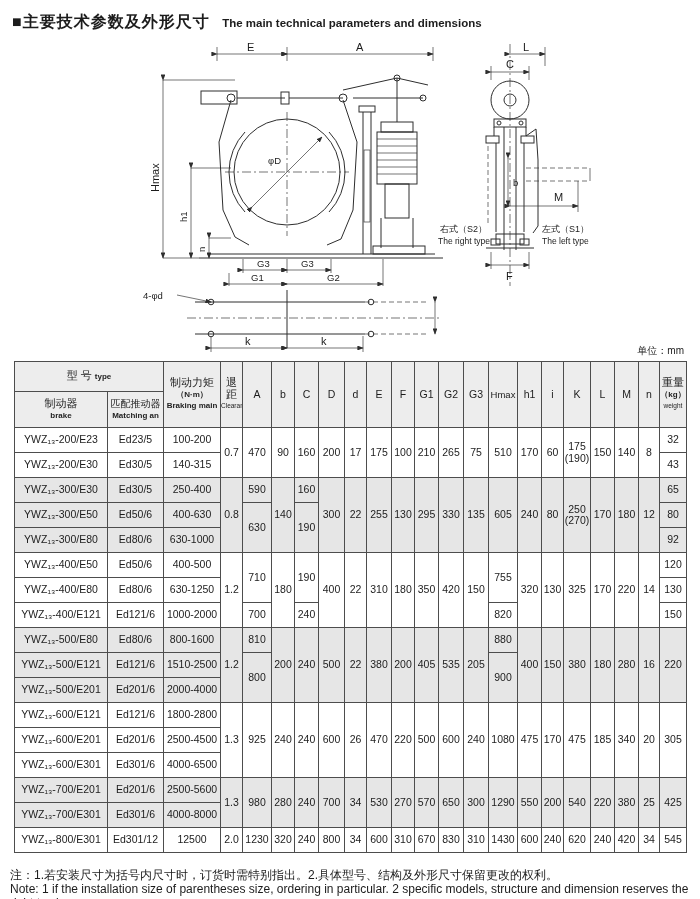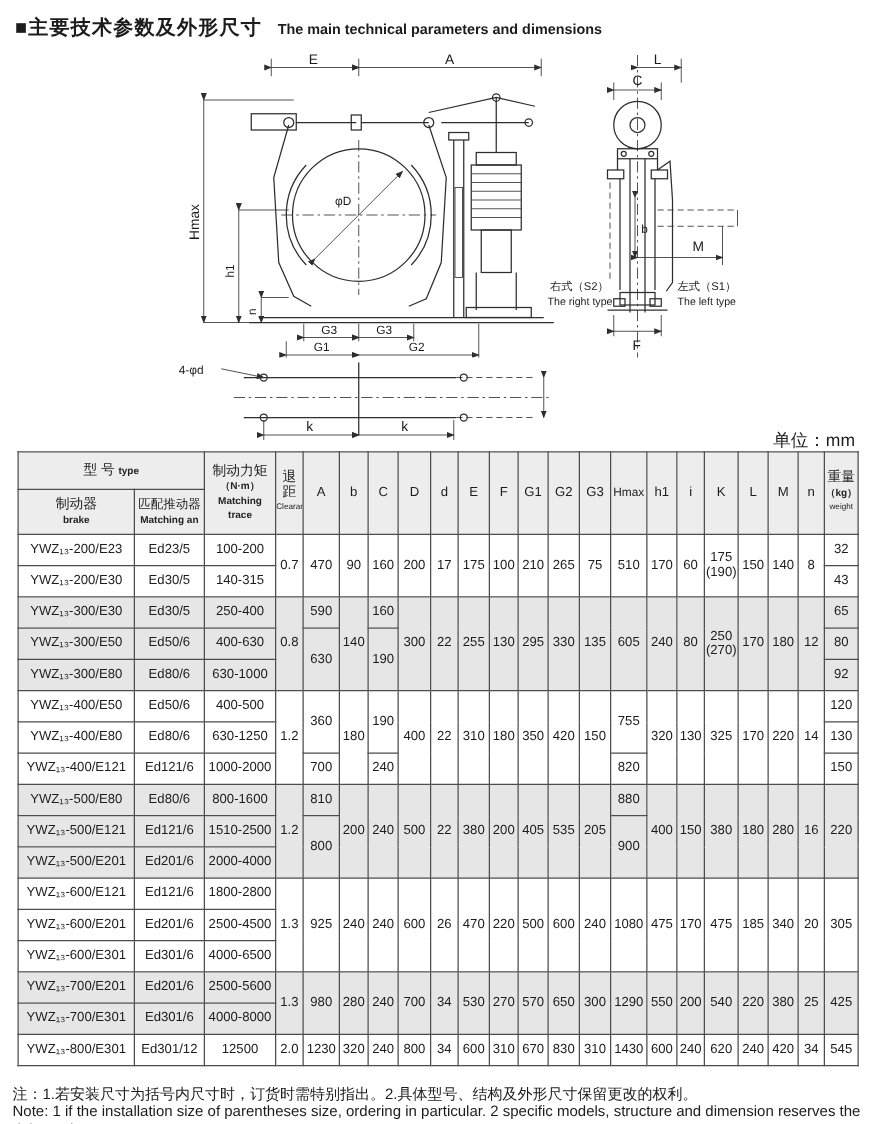--- a/index.html
+++ b/index.html
@@ -14,21 +14,21 @@
   svg{display:block;}
   .ln{stroke:#2e2e2e;stroke-width:1;fill:none;}
   .thin{stroke:#3a3a3a;stroke-width:.7;fill:none;}
   .dash{stroke:#3a3a3a;stroke-width:.7;fill:none;stroke-dasharray:5 3;}
   .cdash{stroke:#3a3a3a;stroke-width:.7;fill:none;stroke-dasharray:9 3 2 3;}
   .dimt{font-size:11px;fill:#1c1c1c;}
   .dimt2{font-size:9.5px;fill:#1c1c1c;}
   .typ{font-size:9px;fill:#1c1c1c;}
   .typen{font-size:8.5px;fill:#1c1c1c;}
   
-  .unit{position:absolute;right:16px;top:344px;font-size:14px;}
+  .unit{position:absolute;right:16px;top:344px;font-size:10px;}
   
   table.spec{position:absolute;left:14px;top:361px;width:672px;border-collapse:collapse;
              table-layout:fixed;}
   .spec th,.spec td{border:1px solid #4d4d4d;text-align:center;vertical-align:middle;
              padding:0;font-size:10.5px;line-height:11.5px;overflow:hidden;white-space:pre-line;}
   .spec thead th{background:#ededed;font-weight:normal;}
   .spec tbody tr{height:25px;}
   .hzh{font-size:11px;}
   .hen{font-size:8px;color:#222;font-weight:bold;}
   .tiny{font-size:6.5px;color:#222;}
@@ -243,21 +243,21 @@
       <col style="width:22px">
         <col style="width:27px">
         <col style="width:24px">
         <col style="width:24px">
       <col style="width:21px">
         <col style="width:27px">
     </colgroup>
     <thead>
       <tr style="height:30px">
         <th colspan="2"><span class="hzh">型 号</span> <span class="hen">type</span></th>
-        <th rowspan="2"><div class="hzh">制动力矩</div><div class="hen">（N·m）</div><div class="hen">Matching trace</div></th>
+        <th rowspan="2"><div class="hzh">制动力矩</div><div class="hen">（N·m）</div><div class="hen">Braking main</div></th>
         <th rowspan="2"><div class="hzh">退距</div><div class="tiny">Clearance</div></th>
         <th rowspan="2">A</th>
         <th rowspan="2">b</th>
         <th rowspan="2">C</th>
         <th rowspan="2">D</th>
         <th rowspan="2">d</th>
         <th rowspan="2">E</th>
         <th rowspan="2">F</th>
         <th rowspan="2">G1</th>
         <th rowspan="2">G2</th>
@@ -345,21 +345,21 @@
           <td class="model">YWZ₁₃-300/E80</td>
           <td>Ed80/6</td>
           <td>630-1000</td>
           <td>92</td>
         </tr>
         <tr>
           <td class="model">YWZ₁₃-400/E50</td>
           <td>Ed50/6</td>
           <td>400-500</td>
           <td rowspan="3">1.2</td>
-          <td rowspan="2">360</td>
+          <td rowspan="2">710</td>
           <td rowspan="3">180</td>
           <td rowspan="2">190</td>
           <td rowspan="3">400</td>
           <td rowspan="3">22</td>
           <td rowspan="3">310</td>
           <td rowspan="3">180</td>
           <td rowspan="3">350</td>
           <td rowspan="3">420</td>
           <td rowspan="3">150</td>
           <td rowspan="2">755</td>

